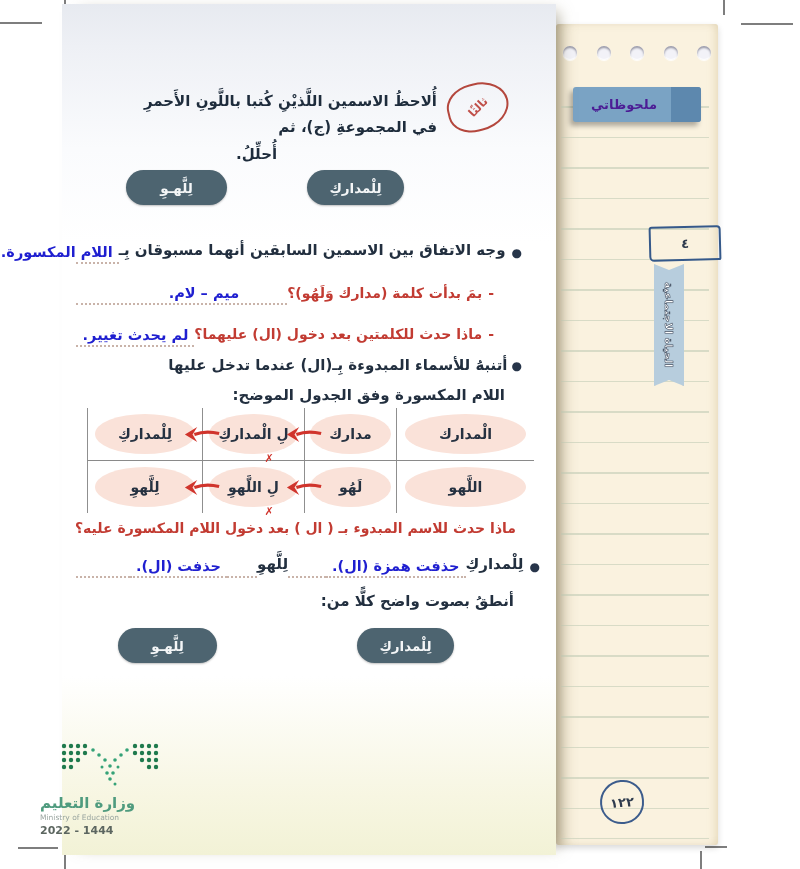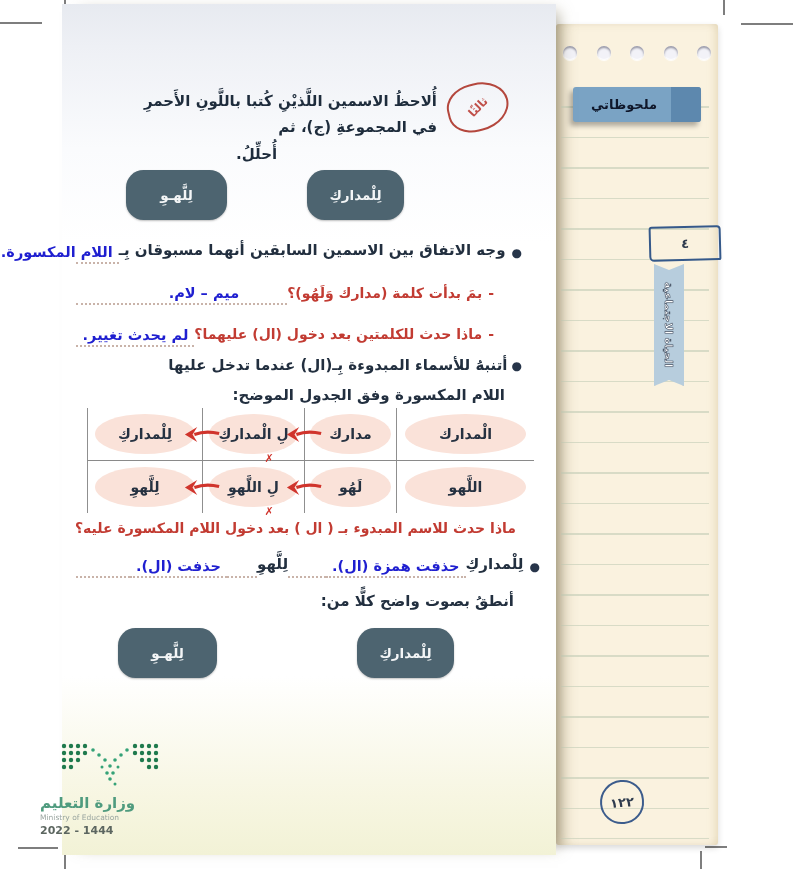--- a/index.html
+++ b/index.html
@@ -16,21 +16,21 @@
                inset -6px 0 8px -4px rgba(190,165,110,.35),
                0 3px 6px rgba(0,0,0,.15);}
   .rules{position:absolute;left:5px;right:9px;top:53px;height:762px;
     background:repeating-linear-gradient(180deg,transparent 0px,transparent 29px,#d8dbc6 29px,#d8dbc6 30.5px);}
   .hole{position:absolute;top:22px;width:14px;height:14px;border-radius:50%;
     background:#f2f2f8;box-shadow:inset 0 2px 2px #9b9ba8,inset 0 -1px 1px #ffffff,0 1px 1px rgba(255,255,255,.9);}
   .tab{position:absolute;left:17px;top:63px;width:128px;height:35px;background:#7aa3c4;
     border-radius:3px;box-shadow:-3px 4px 5px rgba(0,0,0,.30);}
   .tab-dark{position:absolute;right:0;top:0;width:30px;height:35px;background:#5d88ae;border-radius:0 3px 3px 0;}
   .tab-label{position:absolute;right:34px;left:8px;top:0;height:35px;display:flex;align-items:center;justify-content:center;
-    color:#0f172a;font-weight:bold;font-size:13px;}
+    color:#4c1d95;font-weight:bold;font-size:13px;}
   .unitbox{position:absolute;left:93px;top:202px;width:68px;height:31px;
     border:2.5px solid #35598a;border-radius:3px 4px 2px 5px;transform:rotate(-1.5deg);
     display:flex;align-items:center;justify-content:center;color:#2e3b4e;font-weight:bold;font-size:13px;}
   .ribbon{position:absolute;left:98px;top:240px;width:30px;height:122px;background:#b7cddd;
     clip-path:polygon(0 0,50% 5%,100% 0,100% 100%,50% 95%,0 100%);
     display:flex;align-items:center;justify-content:center;
     box-shadow:1px 2px 3px rgba(0,0,0,.2);}
   .ribbon-text{writing-mode:vertical-rl;font-size:10.5px;font-weight:bold;color:#ffffff;
     -webkit-text-stroke:.55px #4a5668;text-shadow:0 0 1px #4a5668;letter-spacing:1px;white-space:nowrap;}
   .pagenum{position:absolute;left:44px;top:756px;width:40px;height:40px;border:2.5px solid #3c5c8c;
@@ -44,21 +44,21 @@
 
   .badge{position:absolute;top:79px;right:47px;width:58px;height:44px;
     border:2px solid #b4473d;border-radius:48% 52% 55% 45%;transform:rotate(-14deg);
     display:flex;align-items:center;justify-content:center;}
   .badge span{transform:rotate(-32deg);color:#c0504a;font-size:11.5px;font-weight:bold;}
 
   .intro{position:absolute;top:84px;right:119px;left:52px;color:#1e2c3c;
     font-weight:bold;font-size:15px;line-height:1.75;text-align:right;}
   .intro-l2{padding-left:122px;text-align:left;}
 
-  .pill{position:absolute;height:50px;background:#4d6470;border-radius:17.5px;
+  .pill{position:absolute;height:35px;background:#4d6470;border-radius:17.5px;
     display:flex;align-items:center;justify-content:center;color:#f4f6f7;
     font-size:13.5px;font-weight:bold;box-shadow:0 1px 2px rgba(0,0,0,.25);}
   .pill-t1{left:245px;top:166px;width:97px;}
   .pill-t2{left:64px;top:166px;width:101px;}
   .pill-b1{left:295px;top:624px;width:97px;}
   .pill-b2{left:56px;top:624px;width:99px;}
 
   .qa{position:absolute;top:234px;right:34px;left:14px;}
   .bline{display:flex;align-items:flex-end;direction:rtl;}
   .bdot{color:#27354a;font-size:12px;margin-left:6px;line-height:1.7;}

